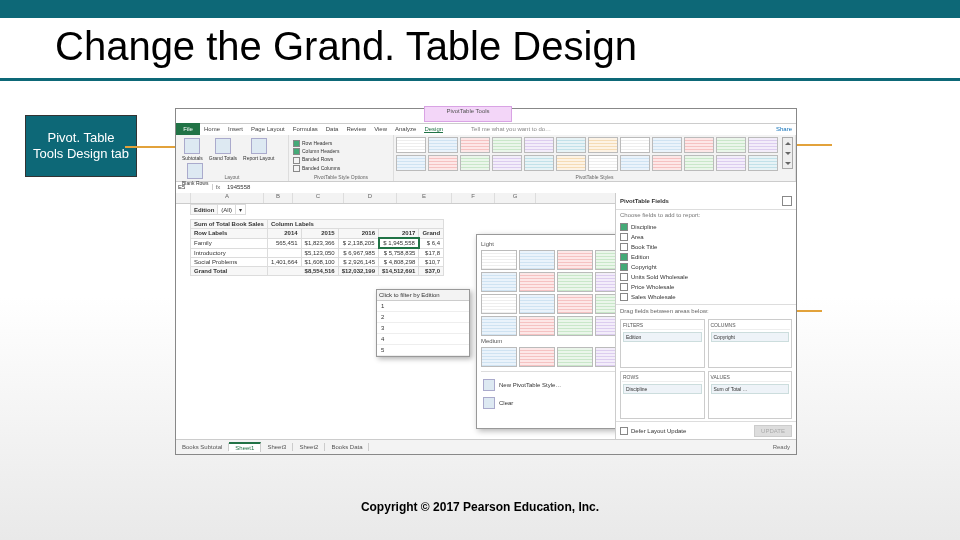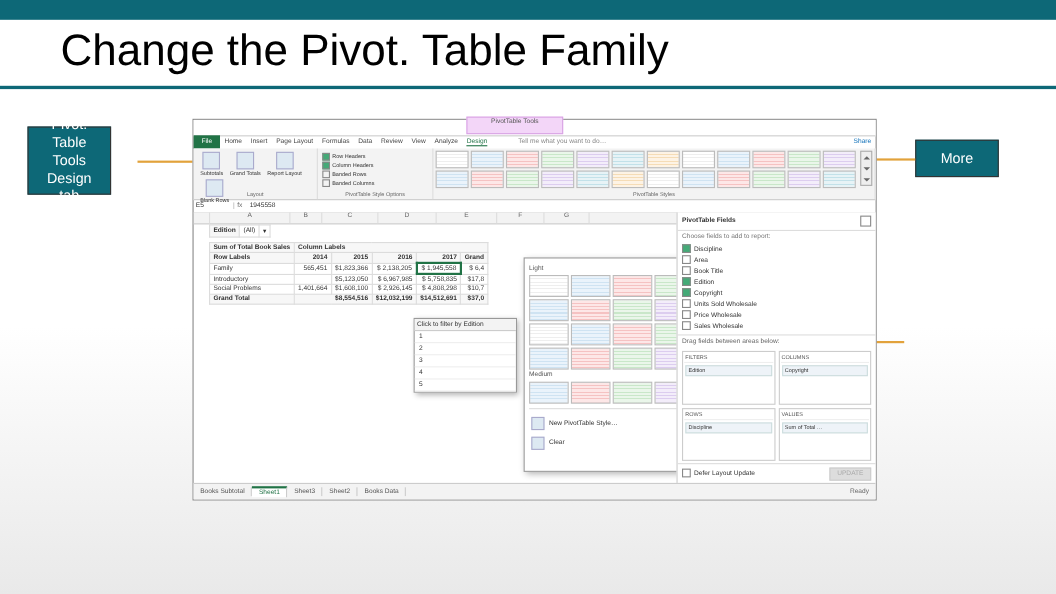--- a/index.html
+++ b/index.html
@@ -4,21 +4,21 @@
 <style>
   html,body{margin:0;padding:0;width:960px;height:540px;font-family:Arial,Helvetica,sans-serif;background:#fff;overflow:hidden;}
   .slide{width:960px;height:540px;position:relative;background:linear-gradient(to bottom,#fff 0%,#fff 55%,#e9e9e9 100%);}
   
   .topbar{position:absolute;left:0;top:0;width:960px;height:18px;background:#0d6877;}
   
   .title{position:absolute;left:55px;top:24px;font-size:40px;color:#000;font-weight:400;}
   .title-underline{position:absolute;left:0px;top:78px;width:960px;height:3px;background:#0d6877;}
   
   .callout{position:absolute;background:#0d6877;border:1px solid #333;color:#fff;font-size:13px;line-height:1.25;text-align:center;display:flex;align-items:center;justify-content:center;padding:4px 6px;box-sizing:border-box;}
-  .callout.left1{left:25px;top:115px;width:76px;height:62px;}
+  .callout.left1{left:25px;top:115px;width:112px;height:62px;}
   .callout.right1{left:832px;top:127px;width:76px;height:34px;}
   .callout.right2{left:822px;top:290px;width:110px;height:42px;}
   
   .conn{position:absolute;background:#e2a23b;height:2px;}
   .conn1{left:125px;top:146px;width:198px;}
   .conn2{left:745px;top:144px;width:87px;}
   .conn3{left:700px;top:310px;width:122px;}
   
   .shot{position:absolute;left:175px;top:108px;width:620px;height:345px;border:1px solid #888;background:#fff;font-size:7px;color:#333;}
   
@@ -103,25 +103,24 @@
   .tabs .stab.active{background:#fff;color:#217346;border-top:2px solid #217346;}
   .tabs .ready{margin-left:auto;padding-right:6px;color:#666;}
   
   .copy{position:absolute;left:0;right:0;bottom:26px;text-align:center;font-size:12px;font-weight:bold;}
 </style>
 </head>
 <body>
 
 <div class="slide">
   <div class="topbar"></div>
-  <div class="title">Change the Pivot. Table Family</div>
+  <div class="title">Change the Grand. Table Design</div>
   <div class="title-underline"></div>
 
   <div class="callout left1">Pivot. Table Tools Design tab</div>
-  <div class="callout right1">More</div>
   <div class="conn conn1"></div>
   <div class="conn conn2"></div>
   <div class="conn conn3"></div>
 
   <div class="shot">
     <div class="exc-titlebar">
       <div class="pt-tools">PivotTable Tools</div>
       <div class="filebtn">File</div>
     </div>
     <div class="ribbon-tabs">
@@ -384,13 +383,14 @@
     <div class="tabs">
       <div class="stab">Books Subtotal</div>
       <div class="stab active">Sheet1</div>
       <div class="stab">Sheet3</div>
       <div class="stab">Sheet2</div>
       <div class="stab">Books Data</div>
       <div class="ready">Ready</div>
     </div>
   </div>
 
+  <div class="copy">Copyright © 2017 Pearson Education, Inc.</div>
 </div>
 
 </body></html>

